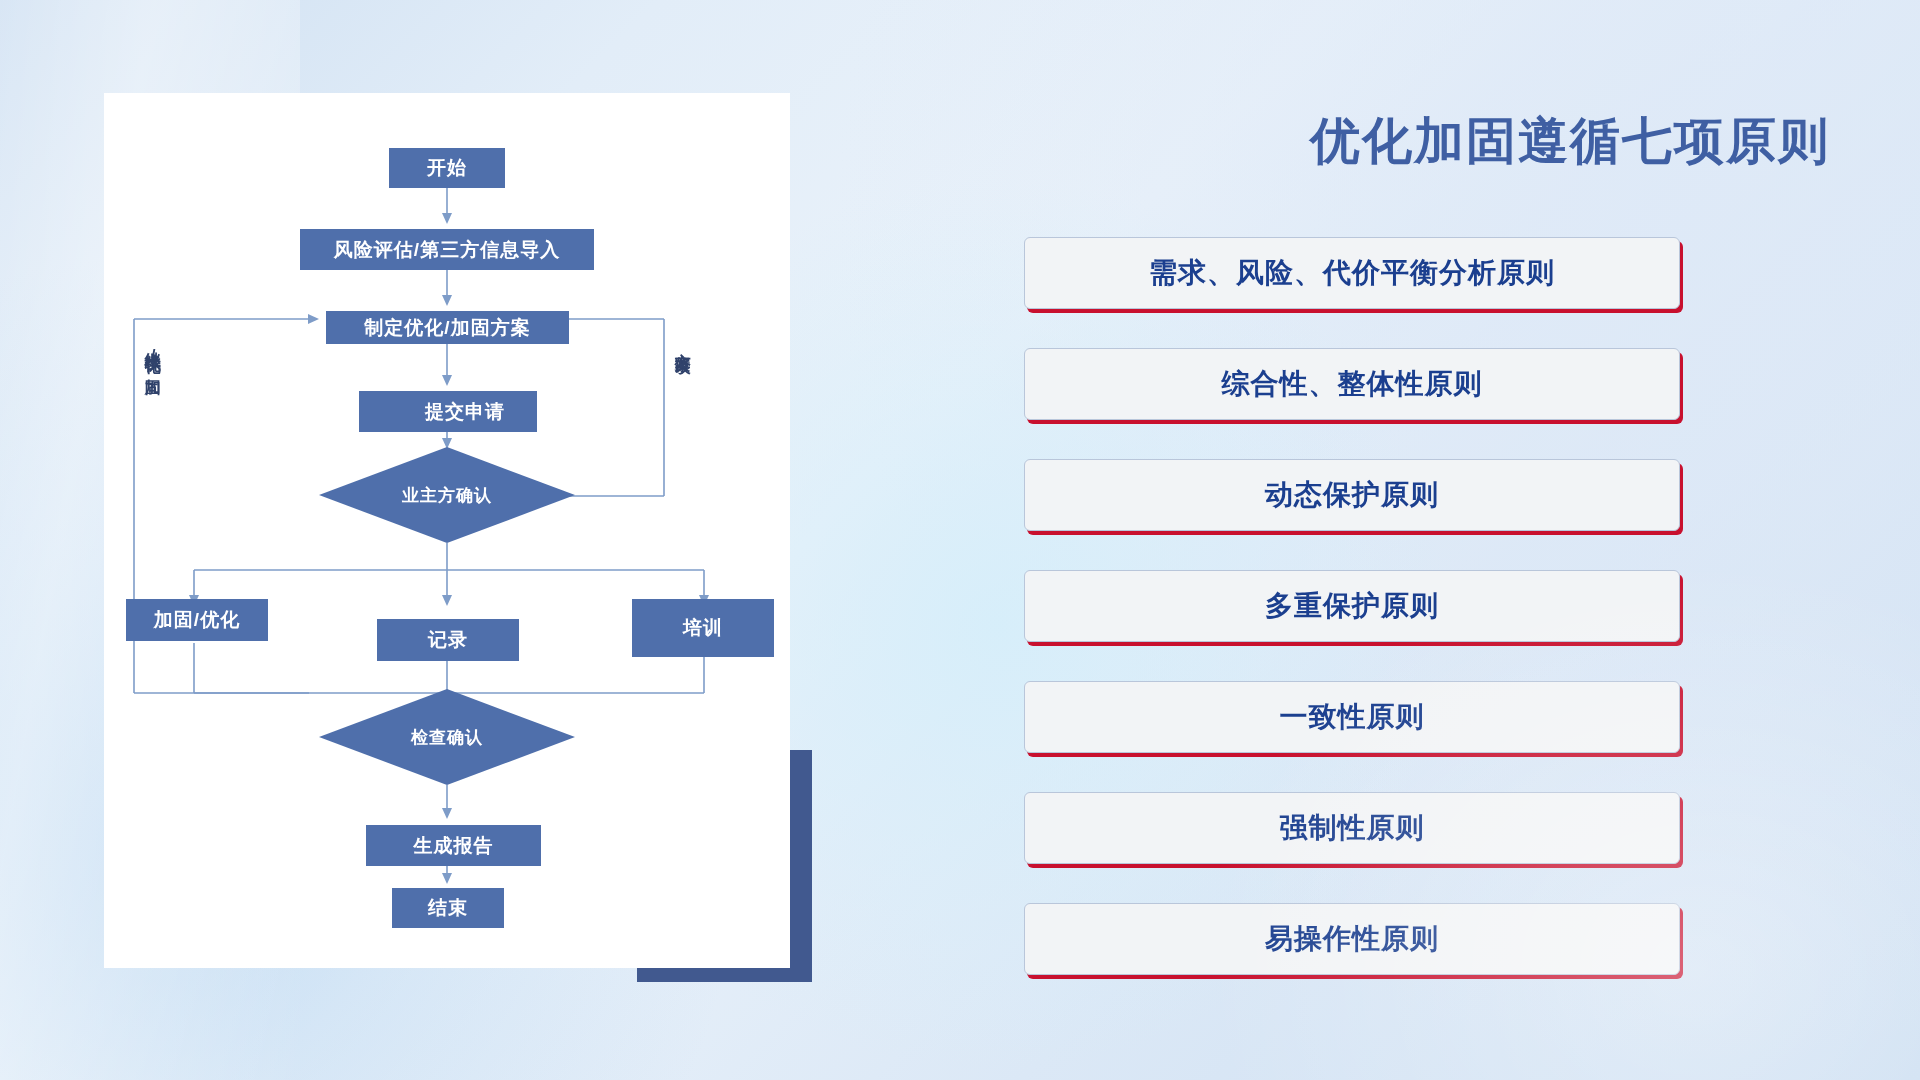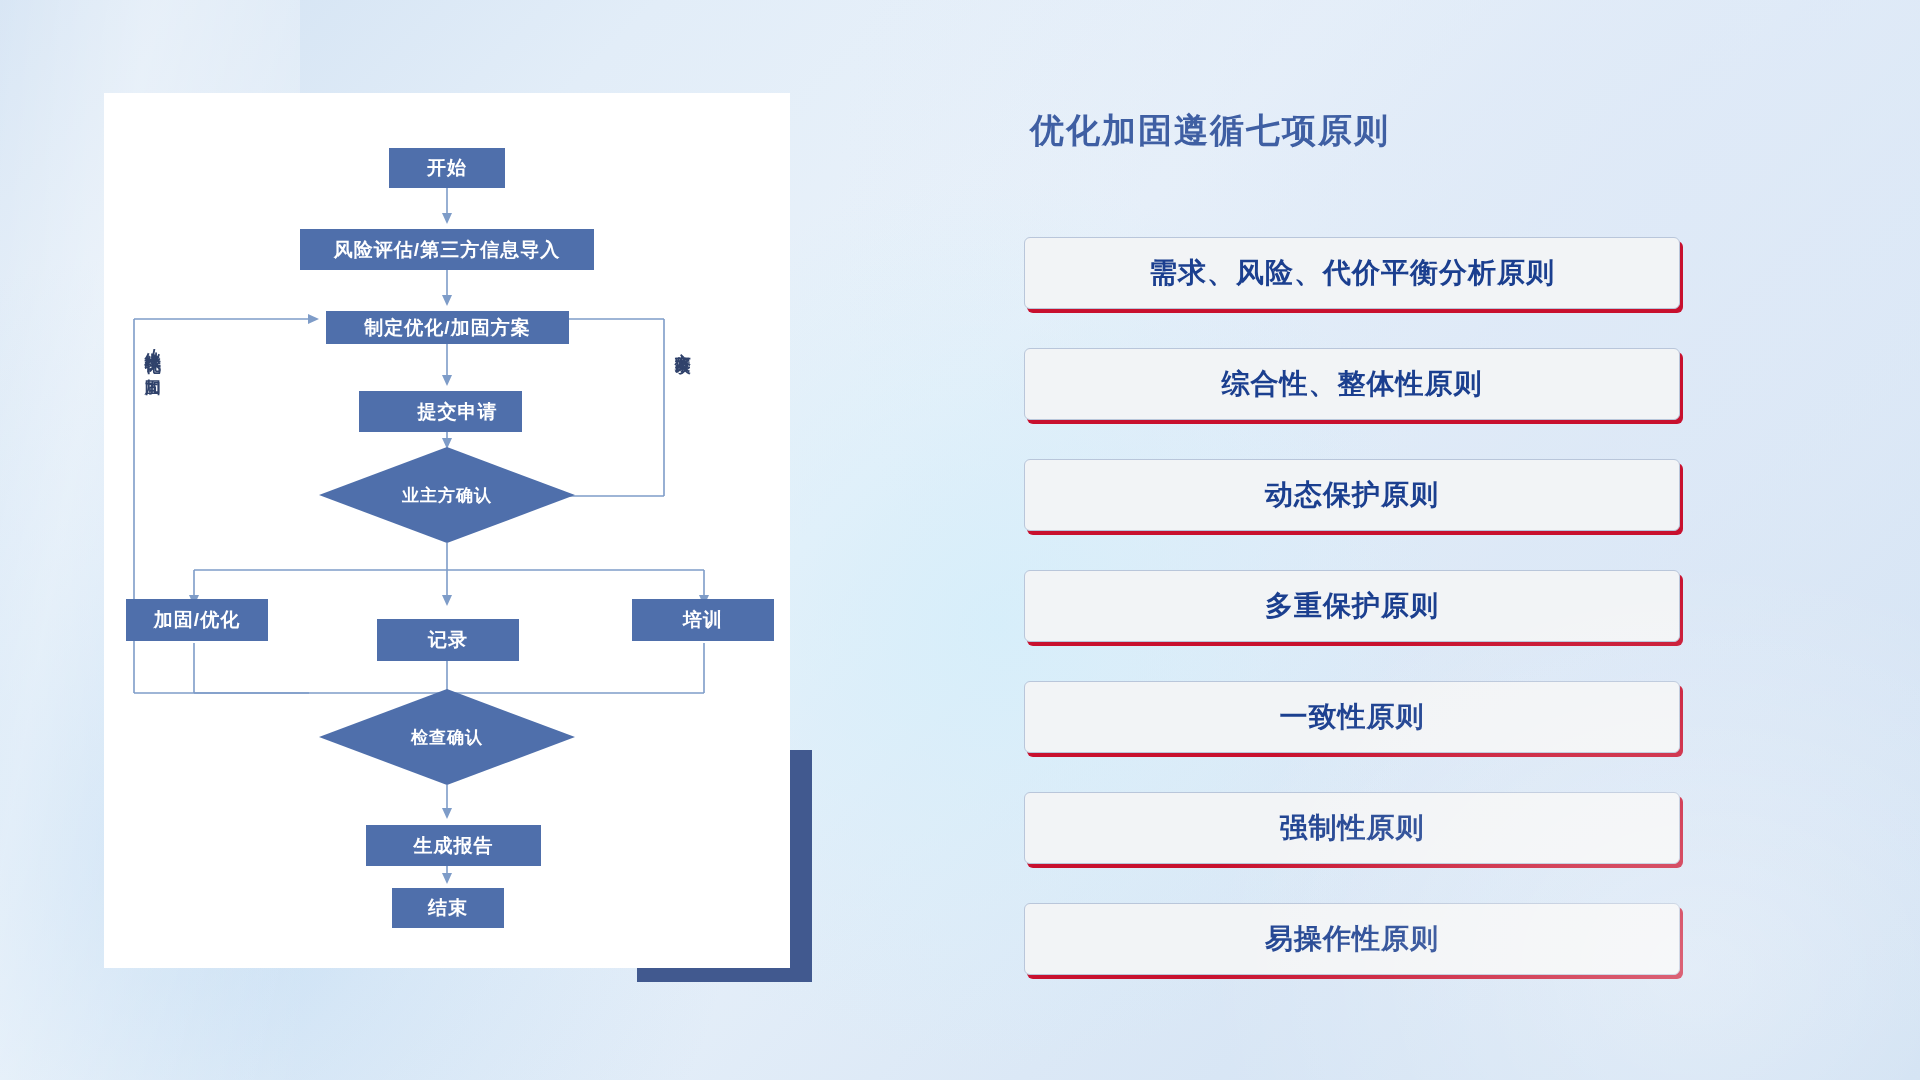--- a/index.html
+++ b/index.html
@@ -119,23 +119,23 @@
     height: 875px;
     pointer-events: none;
   }
 
   
   .right-title {
     position: absolute;
     left: 1030px;
     top: 108px;
     width: 800px;
-    text-align: left;
+    text-align: right;
     color: #3f5fa3;
-    font-size: 34px;
+    font-size: 50px;
     font-weight: bold;
     letter-spacing: 2px;
   }
   .principle {
     position: absolute;
     left: 1024px;
     width: 656px;
     height: 72px;
     background: #f2f4f6;
     border: 1px solid #b9c6da;
@@ -208,34 +208,34 @@
           <polygon points="343,791 338,780 348,780" fill="#7e9cc8" stroke="none"></polygon>
         </g>
       </svg>
 
       <div class="node" style="left:285px; top:55px; width:116px; height:40px;">开始</div>
 
       <div class="node" style="left:196px; top:136px; width:294px; height:41px;">风险评估/第三方信息导入</div>
 
       <div class="node" style="left:222px; top:218px; width:243px; height:33px;">制定优化/加固方案</div>
 
-      <div class="node" style="left:255px; top:298px; width:163px; height:41px;padding-left:34px;">提交申请</div>
+      <div class="node" style="left:255px; top:298px; width:178px; height:41px;padding-left:34px;">提交申请</div>
 
       <div class="diamond-wrap" style="left:215px; top:354px; width:256px; height:96px;">
         <svg width="256" height="96" viewBox="0 0 256 96">
           <polygon points="128,0 256,48 128,96 0,48" fill="#4f6fab"></polygon>
         </svg>
         <div class="diamond-label">业主方确认</div>
       </div>
 
       <div class="node" style="left:22px; top:506px; width:142px; height:42px;">加固/优化</div>
 
       <div class="node" style="left:273px; top:506px; width:142px; height:42px;margin-top:20px;">记录</div>
 
-      <div class="node" style="left:528px; top:506px; width:142px; height:42px;">培训</div>
+      <div class="node" style="left:528px; top:506px; width:142px; height:58px;">培训</div>
 
       <div class="diamond-wrap" style="left:215px; top:596px; width:256px; height:96px;">
         <svg width="256" height="96" viewBox="0 0 256 96">
           <polygon points="128,0 256,48 128,96 0,48" fill="#4f6fab"></polygon>
         </svg>
         <div class="diamond-label">检查确认</div>
       </div>
 
       <div class="node" style="left:262px; top:732px; width:175px; height:41px;">生成报告</div>
 

